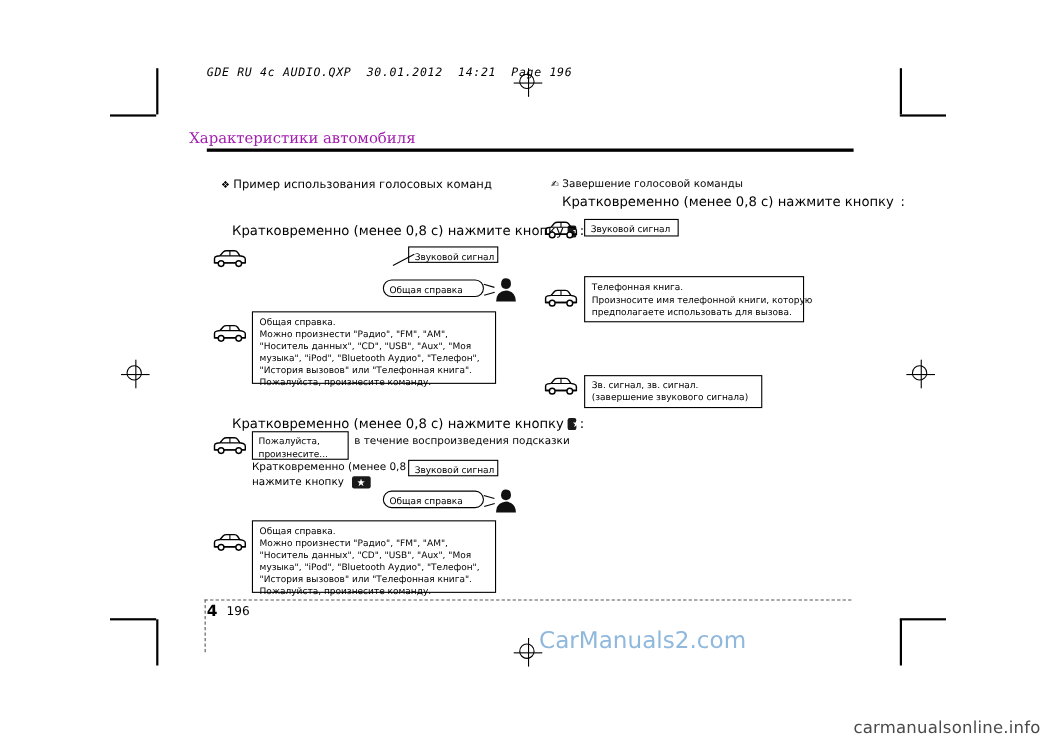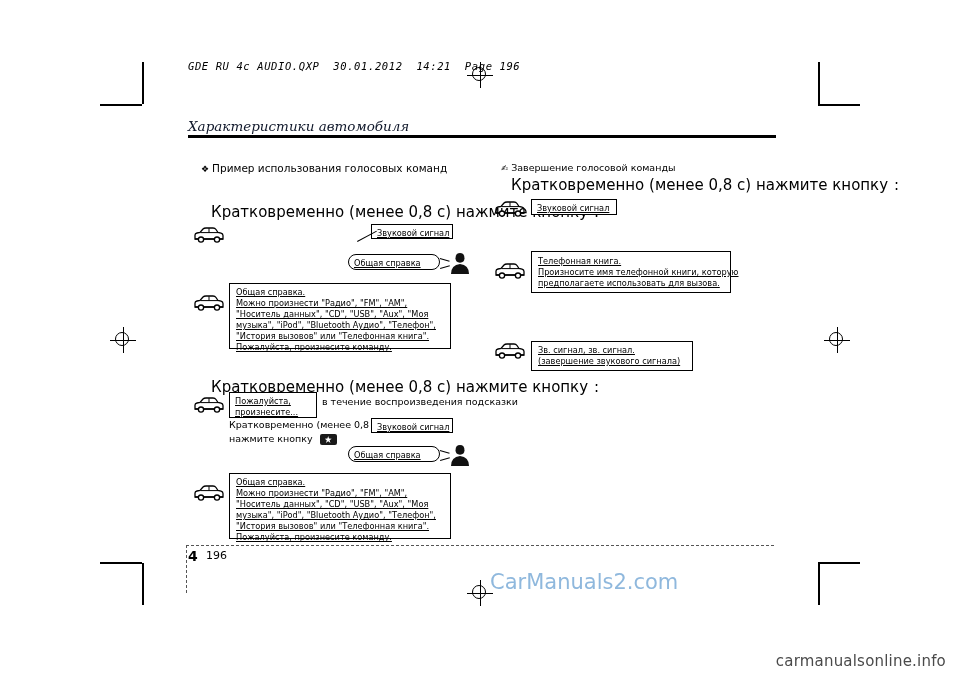--- a/index.html
+++ b/index.html
@@ -52,26 +52,25 @@
     font-family: "DejaVu Sans Mono", monospace;
     font-size: 10.5px;
     letter-spacing: 0.6px;
     color: #000;
     white-space: pre;
     font-style: italic;
   }
 
   .chapter-title {
     position: absolute;
-    left: 188px;
+    left: 172px;
     top: 118px;
     font-family: "DejaVu Serif", serif;
     font-size: 13.5px;
-    color: #0f172a;
-    font-style: italic;
+    color: #a21caf;
   }
   .rule {
     position: absolute;
     left: 188px;
     top: 135px;
     width: 588px;
     height: 2.5px;
     background: #000;
   }
 
@@ -87,24 +86,24 @@
   .sect-head {
     font-size: 10.5px;
     white-space: nowrap;
   }
   .sect-head .mark { font-size: 9px; margin-right: 3px; }
   .sub-head {
     font-size: 9.5px;
     white-space: nowrap;
   }
   .sub-line {
-    font-size: 15px;
+    font-size: 12px;
     white-space: nowrap;
     display: flex;
-    align-items: flex-start;
+    align-items: center;
     gap: 3px;
   }
 
   
   .btn-icon {
     display: inline-block;
     width: 17px;
     height: 11px;
     background: #1a1a1a;
     border-radius: 2px;
@@ -138,21 +137,20 @@
   
   .bubble {
     position: absolute;
     border: 1px solid #000;
     background: #fff;
     box-sizing: border-box;
     padding: 3px 5px;
     font-size: 8.2px;
     line-height: 1.35;
     color: #000;
-    text-decoration: underline;
   }
   .bubble.rounded { border-radius: 9px; }
   .bubble .ln { white-space: nowrap; }
 
   .freetext {
     position: absolute;
     font-size: 9.5px;
     color: #000;
     white-space: nowrap;
   }

